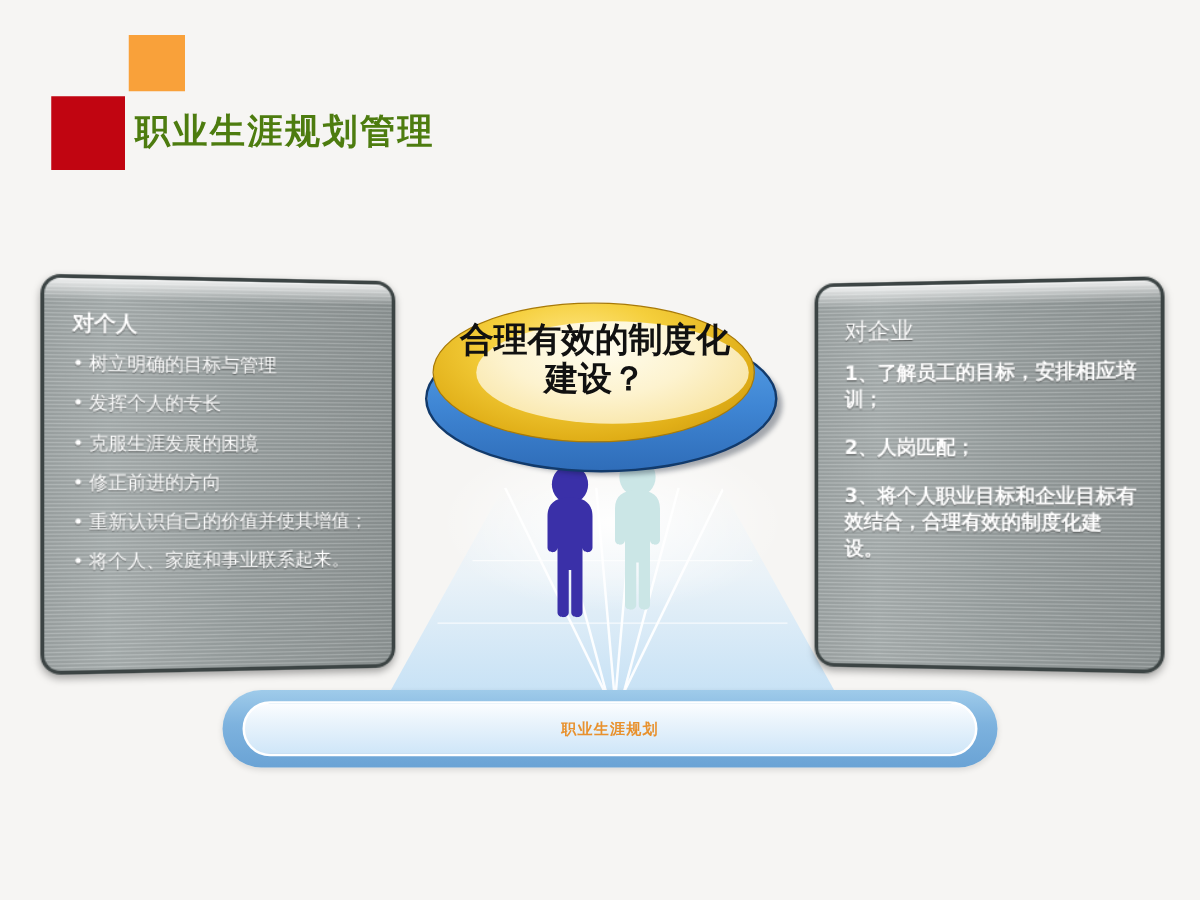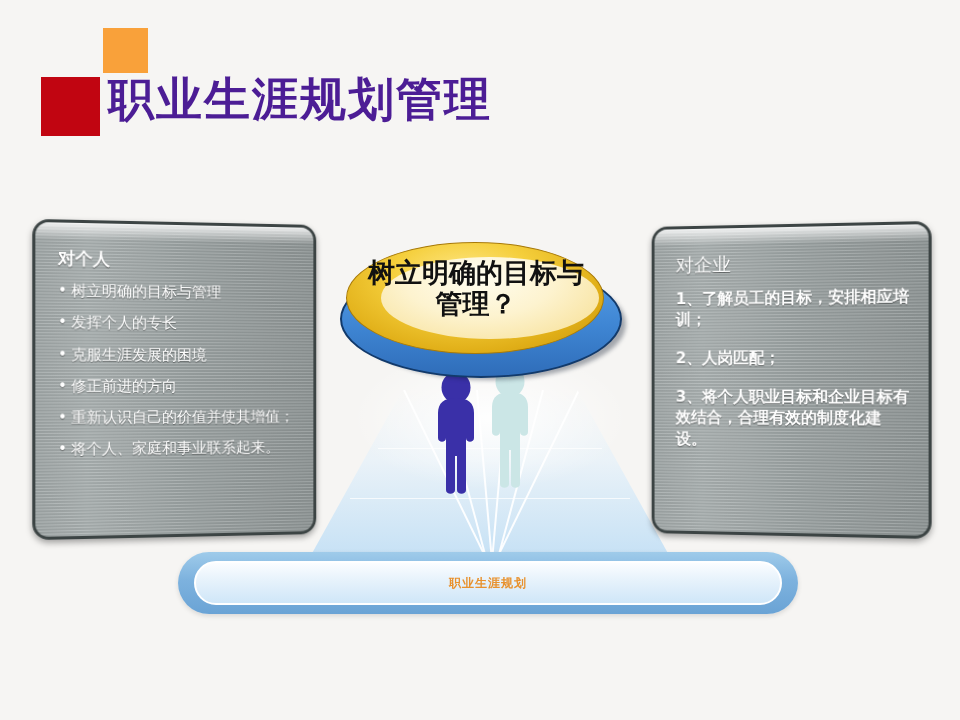--- a/index.html
+++ b/index.html
@@ -34,24 +34,24 @@
     background: #c10511;
   }
   .sq-orange {
     position: absolute;
     left: 103px; top: 28px;
     width: 45px; height: 45px;
     background: #f9a13a;
   }
   .slide-title {
     position: absolute;
-    left: 108px; top: 73px;
-    font-size: 46px;
-    font-weight: 700;
-    color: #4c1d95;
+    left: 108px; top: 89px;
+    font-size: 28px;
+    font-weight: 700;
+    color: #4d7c0f;
     letter-spacing: 2px;
     line-height: 1.15;
     white-space: nowrap;
   }
 
   
   .stage {
     position: absolute;
     left: 300px; top: 330px;
     width: 380px; height: 245px;
@@ -318,21 +318,21 @@
       </ul>
     </div>
   </div>
 
   <div class="center-button">
     <div class="cb-shadow"></div>
     <div class="cb-blue"></div>
     <div class="cb-gold">
       <div class="cb-inner"></div>
     </div>
-    <div class="cb-text">树立明确的目标与管理？</div>
+    <div class="cb-text">合理有效的制度化建设？</div>
   </div>
 
   <div class="banner-outer">
     <div class="banner-inner">
       <span class="banner-text">职业生涯规划</span>
     </div>
   </div>
 
 </div>
 

